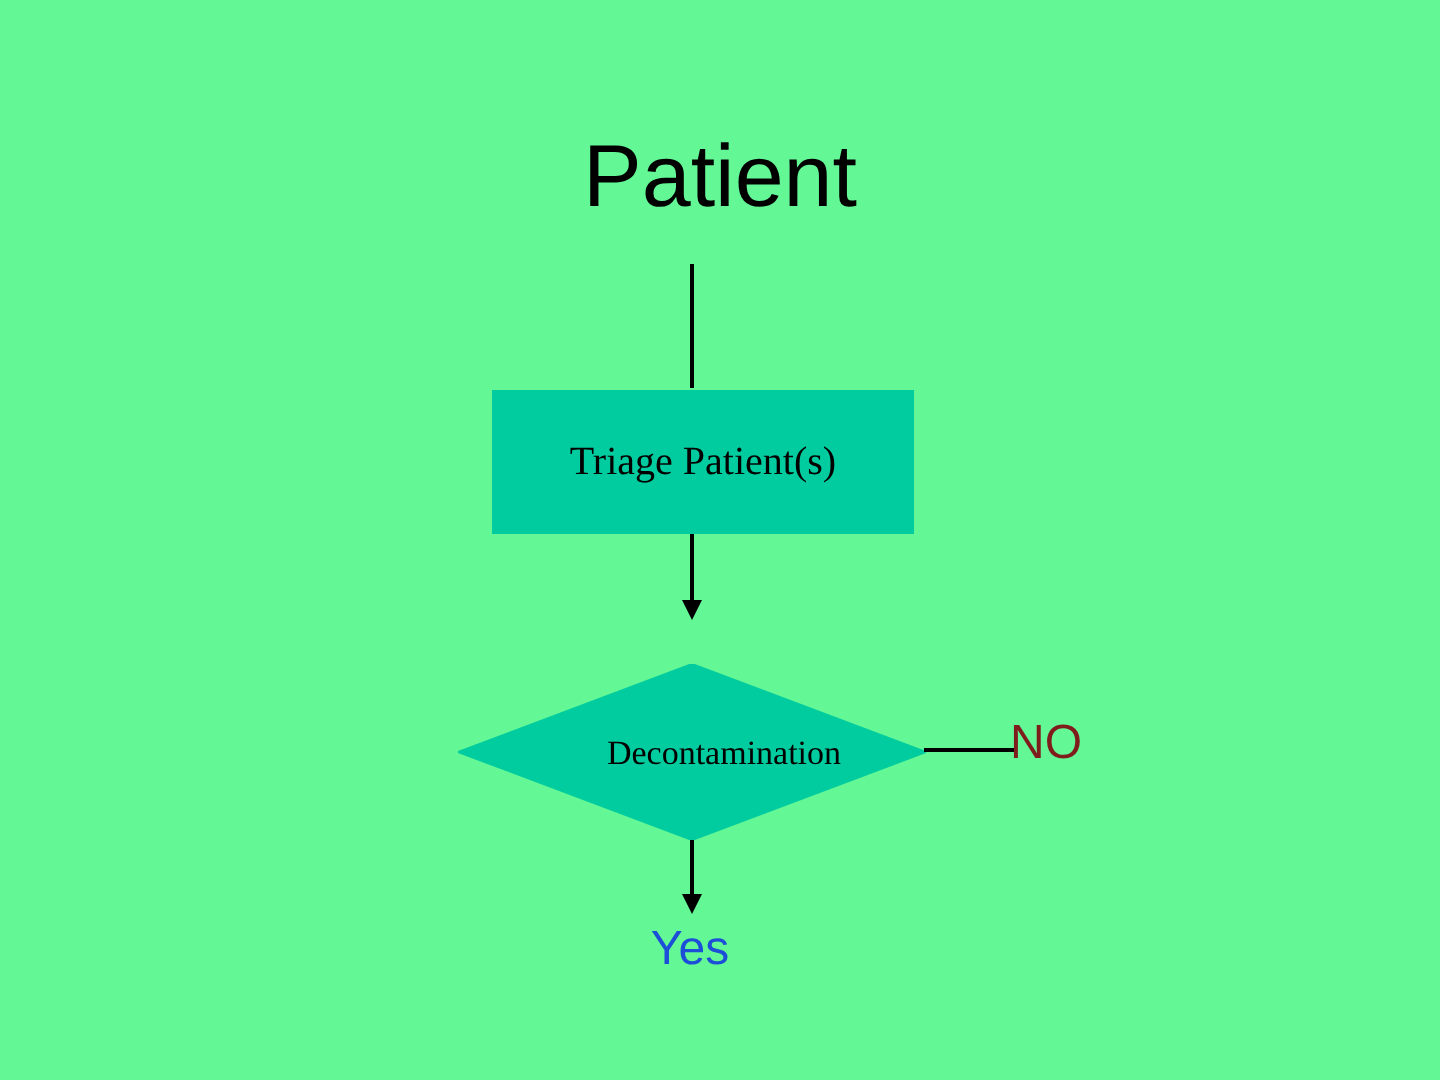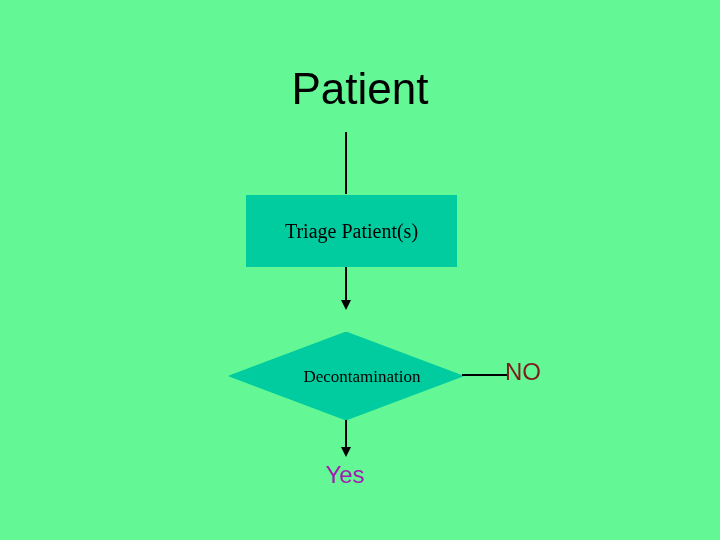--- a/index.html
+++ b/index.html
@@ -172,21 +172,21 @@
   
   #label-yes {
     position: absolute;
     left: 0;
     top: 460px;
     width: 690px;
     text-align: center;
     font-family: "Liberation Sans", sans-serif;
     font-size: 24px;
     line-height: 30px;
-    color: #a21caf;
+    color: #1d4ed8;
   }
 </style>
 </head>
 <body>
 
 <div id="slide">
 
   <div id="title">Patient</div>
 
   <div id="connector-title-box"></div>

